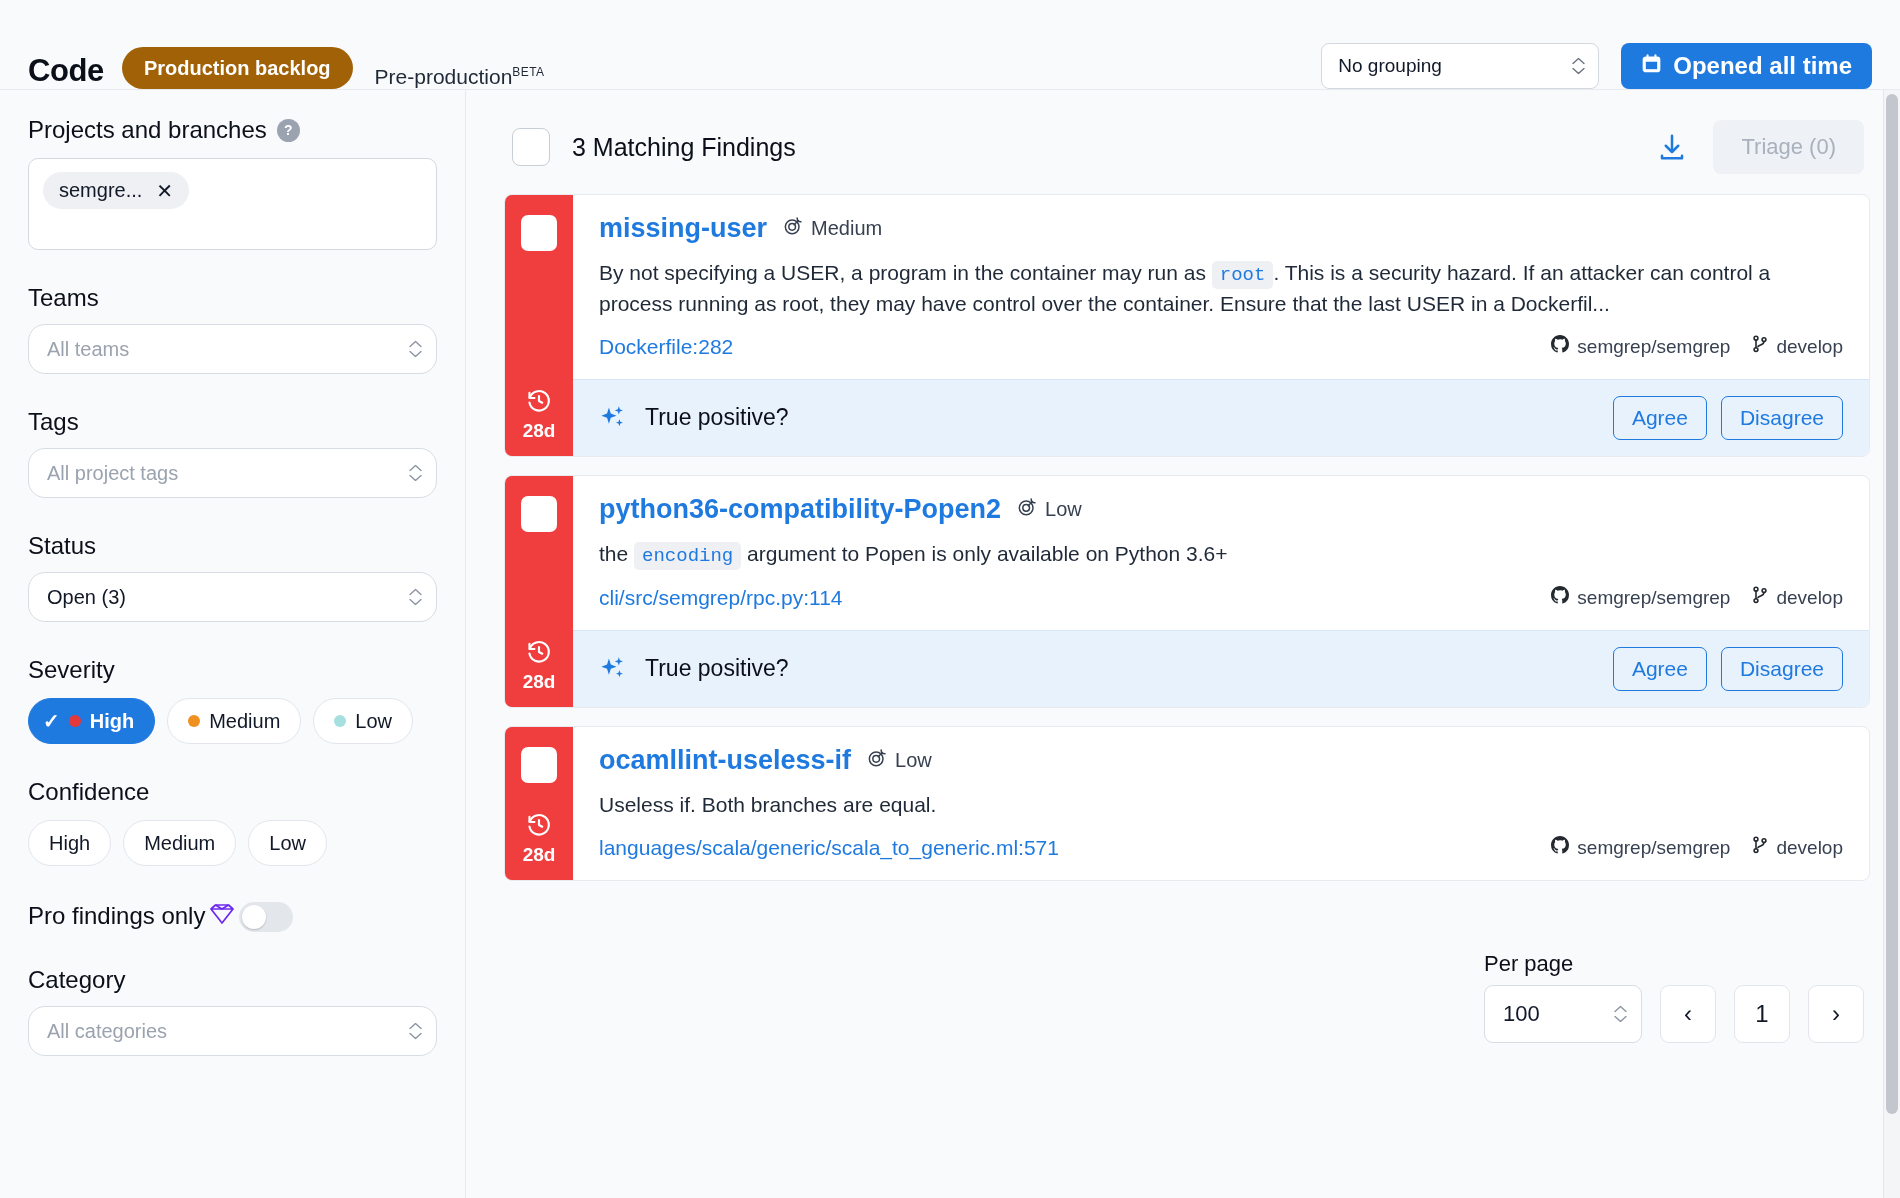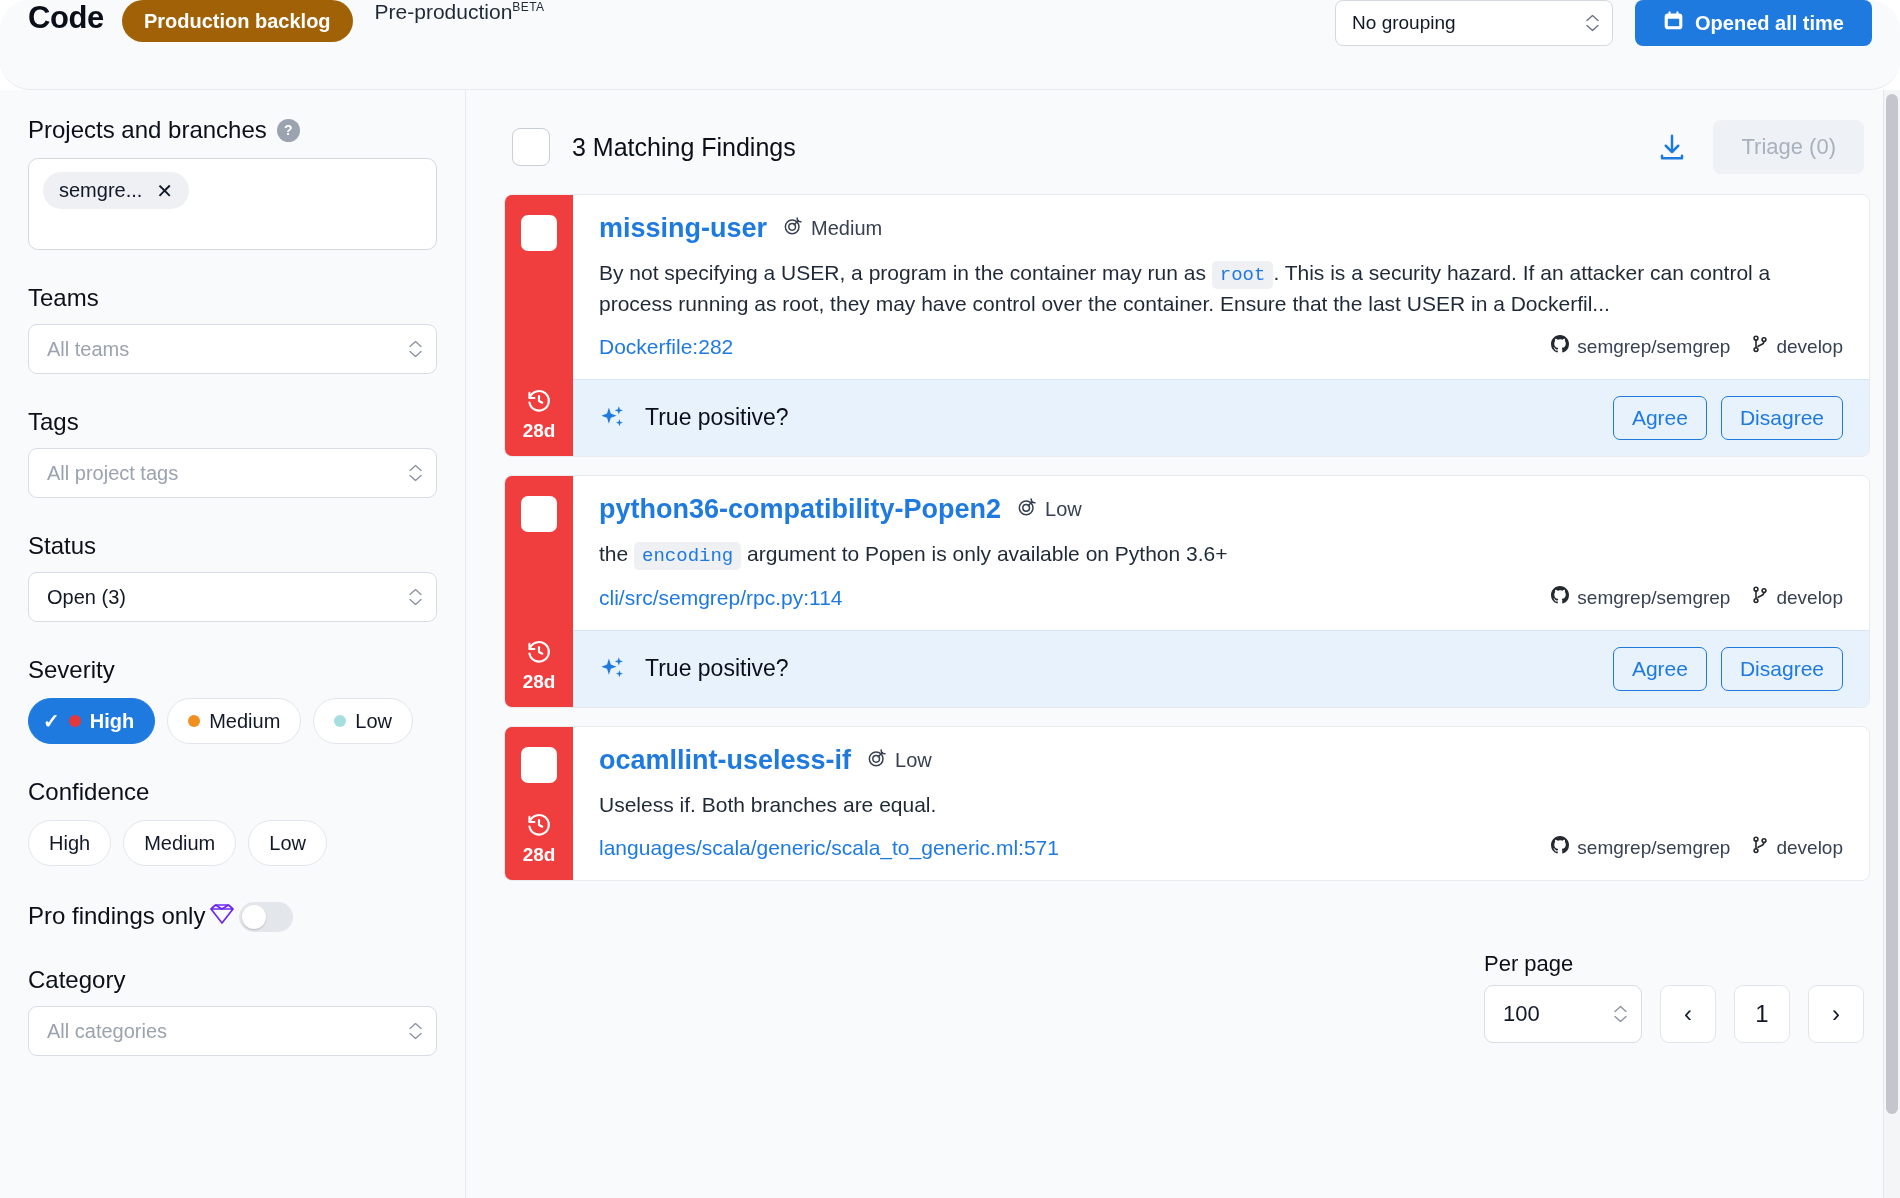--- a/index.html
+++ b/index.html
@@ -8,25 +8,24 @@
     font-family: "Liberation Sans", sans-serif;
     background: #ffffff;
     color: #111827;
     overflow: hidden;
   }
   .app { width: 1900px; height: 1198px; display: flex; flex-direction: column; position: relative; }
 
   
   .topbar {
     height: 90px; flex: 0 0 90px;
-    display: flex; align-items: flex-start;
+    display: flex; align-items: flex-end;
     padding: 0 28px 0 28px;
     background: #f8fafc;
     border-bottom: 1px solid #e7ebf0;
-    border-radius: 30px;
   }
   .brand { font-size: 31px; font-weight: bold; letter-spacing: -0.4px; color: #0b0f19; }
   .pill-dark {
     margin-left: 18px;
     background: #a16207; color: #ffffff;
     border-radius: 999px;
     padding: 11px 22px;
     font-size: 20px; font-weight: bold;
     line-height: 1;
     cursor: pointer;
@@ -49,22 +48,22 @@
   .select .chev { position: absolute; right: 13px; top: 50%; transform: translateY(-50%);
                   display:flex; flex-direction:column; gap:3px; color:#6b7280;}
   .select .chev svg { display:block; }
   .grouping-select { width: 278px; }
 
   .btn-blue {
     background: #1f7ae0; color: #ffffff;
     border: none; border-radius: 8px;
     height: 46px;
     display: flex; align-items: center; gap: 11px;
-    padding: 0 28px;
-    font-size: 20px; font-weight: bold;
+    padding: 0 20px;
+    font-size: 24px; font-weight: bold;
     cursor: pointer;
   }
 
   
   .body { flex: 1; display: flex; min-height: 0; }
 
   
   .sidebar {
     width: 466px; flex: 0 0 466px;
     background: #f8fafc;
@@ -96,21 +95,21 @@
     font-size: 20px; color: #111827;
   }
   .chip .x { font-size: 20px; color: #111827; cursor: pointer; line-height:1;}
   .field-label { font-size: 24px; color: #0b0f19; }
   .mt-36 { margin-top: 34px; }
   .sel-field {
     margin-top: 12px;
     width: 100%; height: 50px;
     background: #ffffff;
     border: 1px solid #d8dde4;
-    border-radius: 9px;
+    border-radius: 17px;
     display: flex; align-items: center;
     padding: 0 40px 0 18px;
     font-size: 20px;
     position: relative;
     cursor: pointer;
   }
   .sel-field.placeholder { color: #9aa3af; }
   .sel-field .chev { position: absolute; right: 14px; top: 50%; transform: translateY(-50%);
                      display:flex; flex-direction:column; gap:3px; color:#8b95a3; }
 

